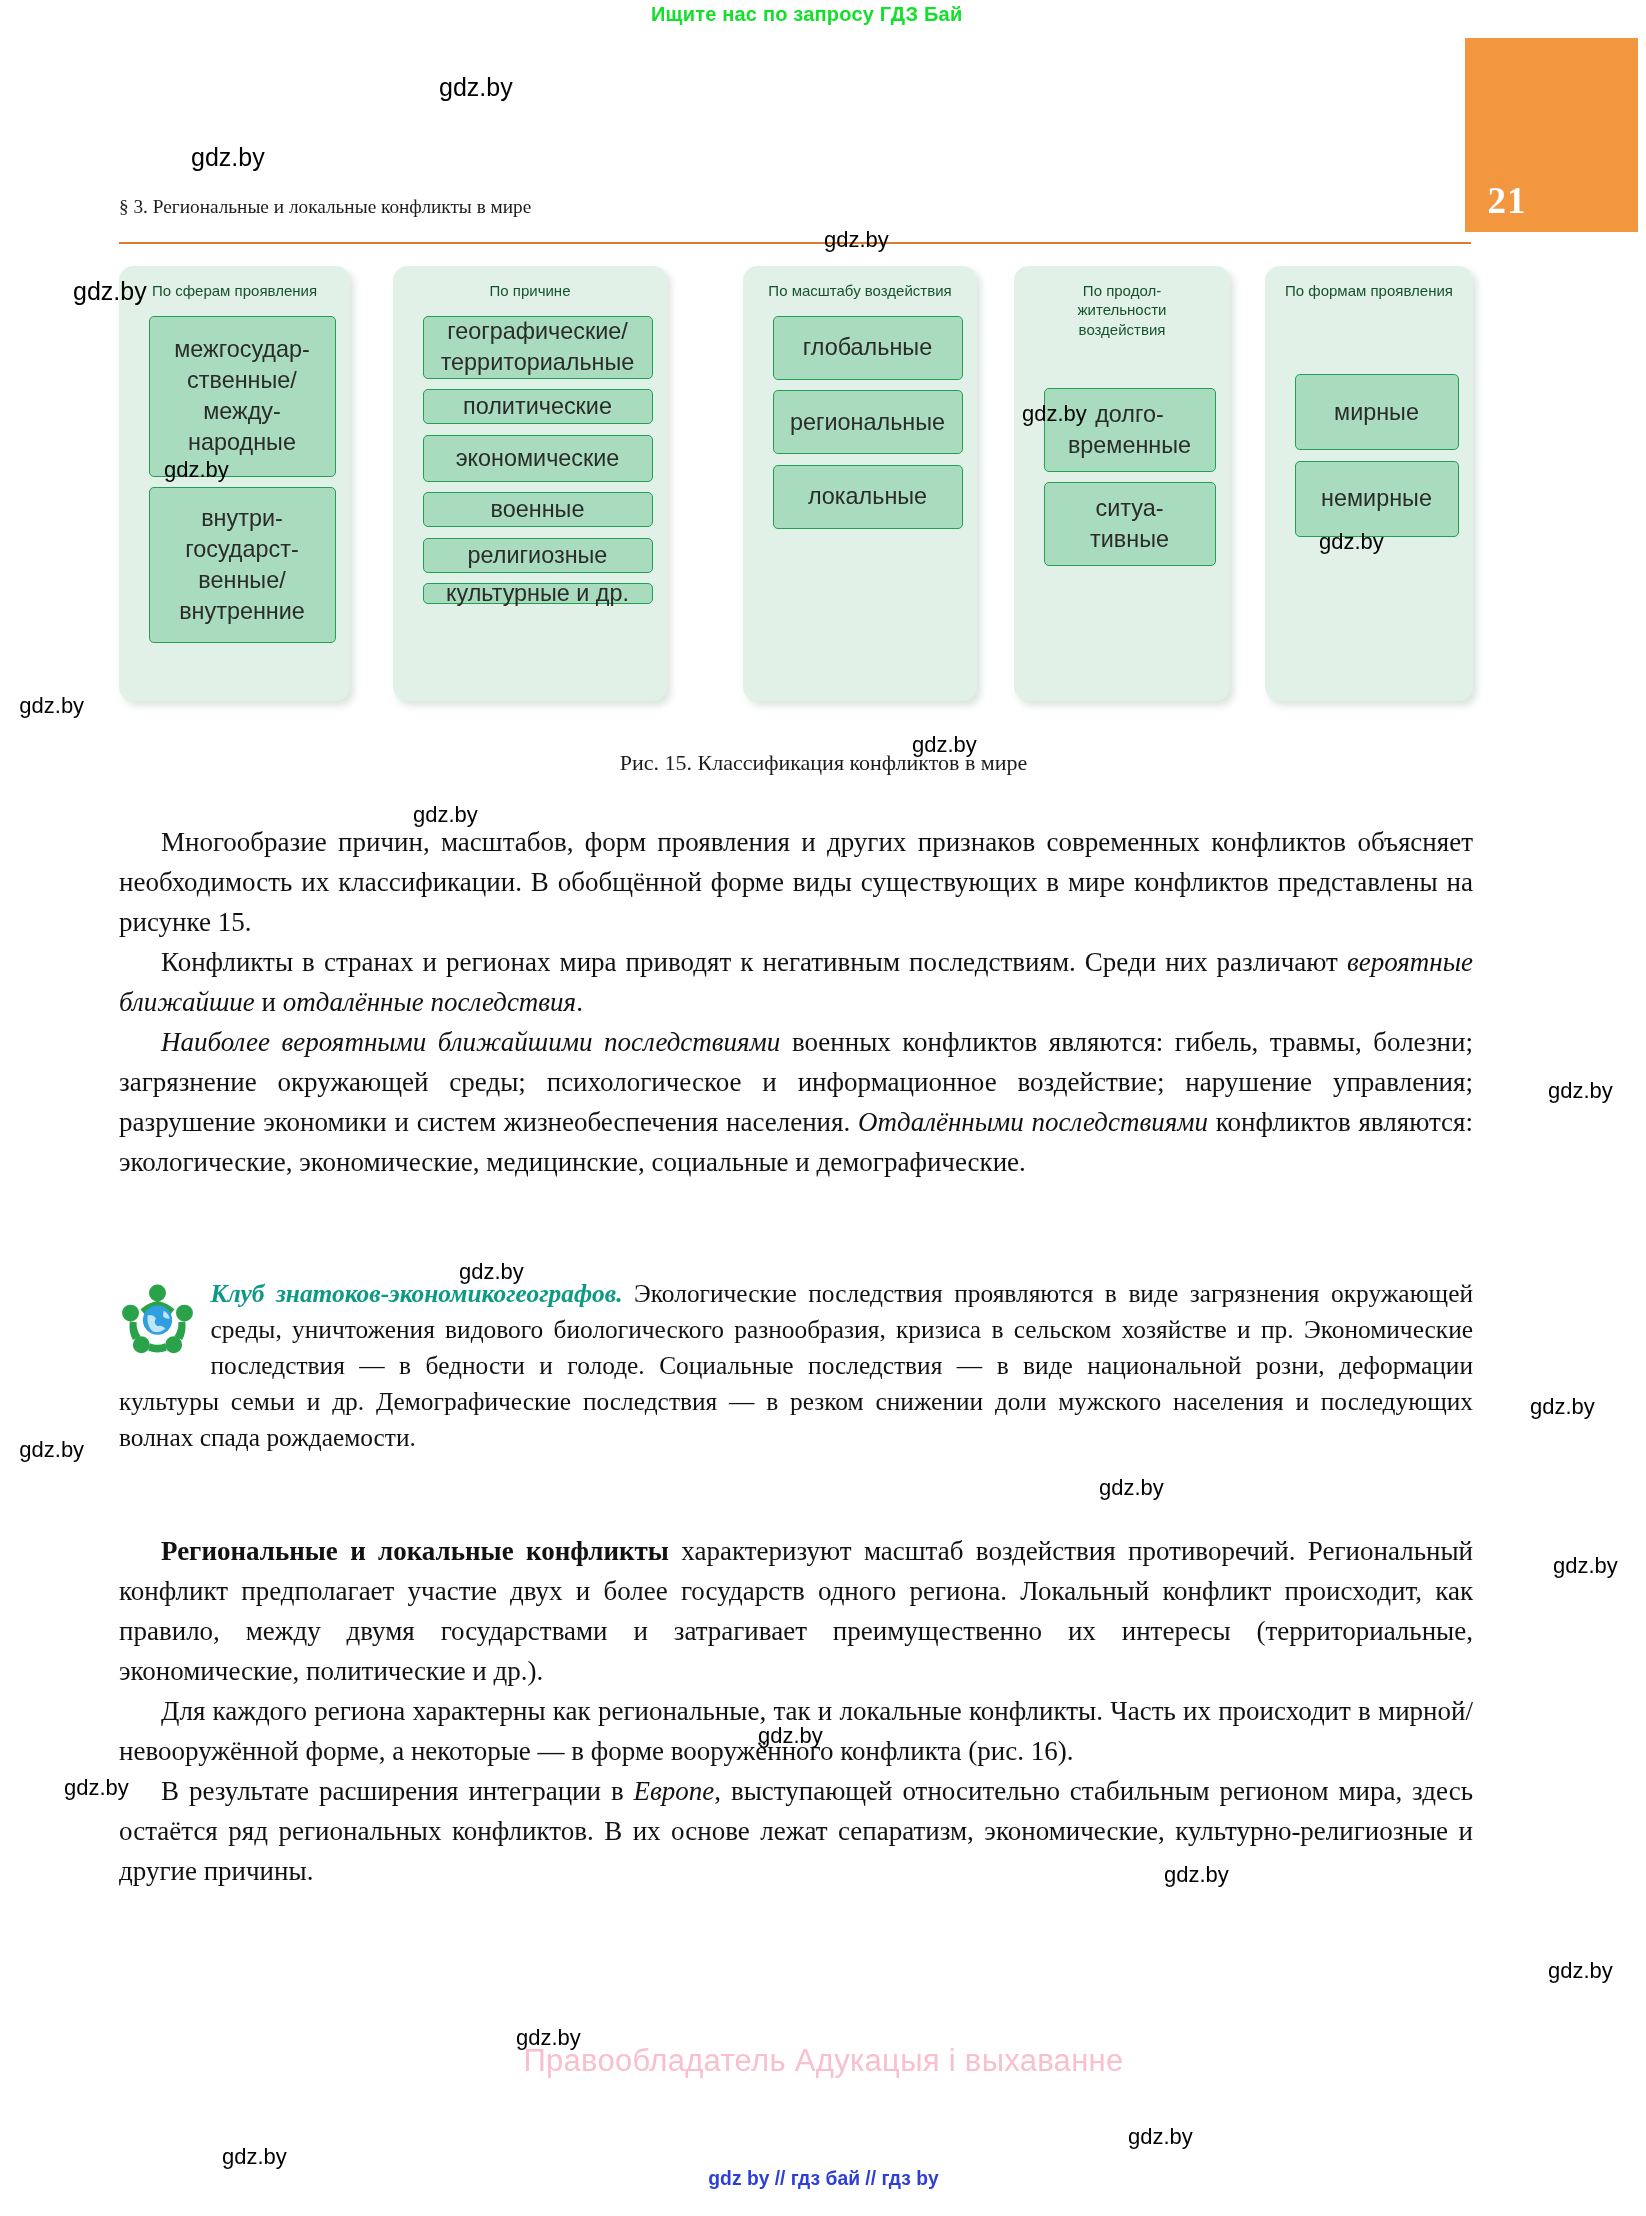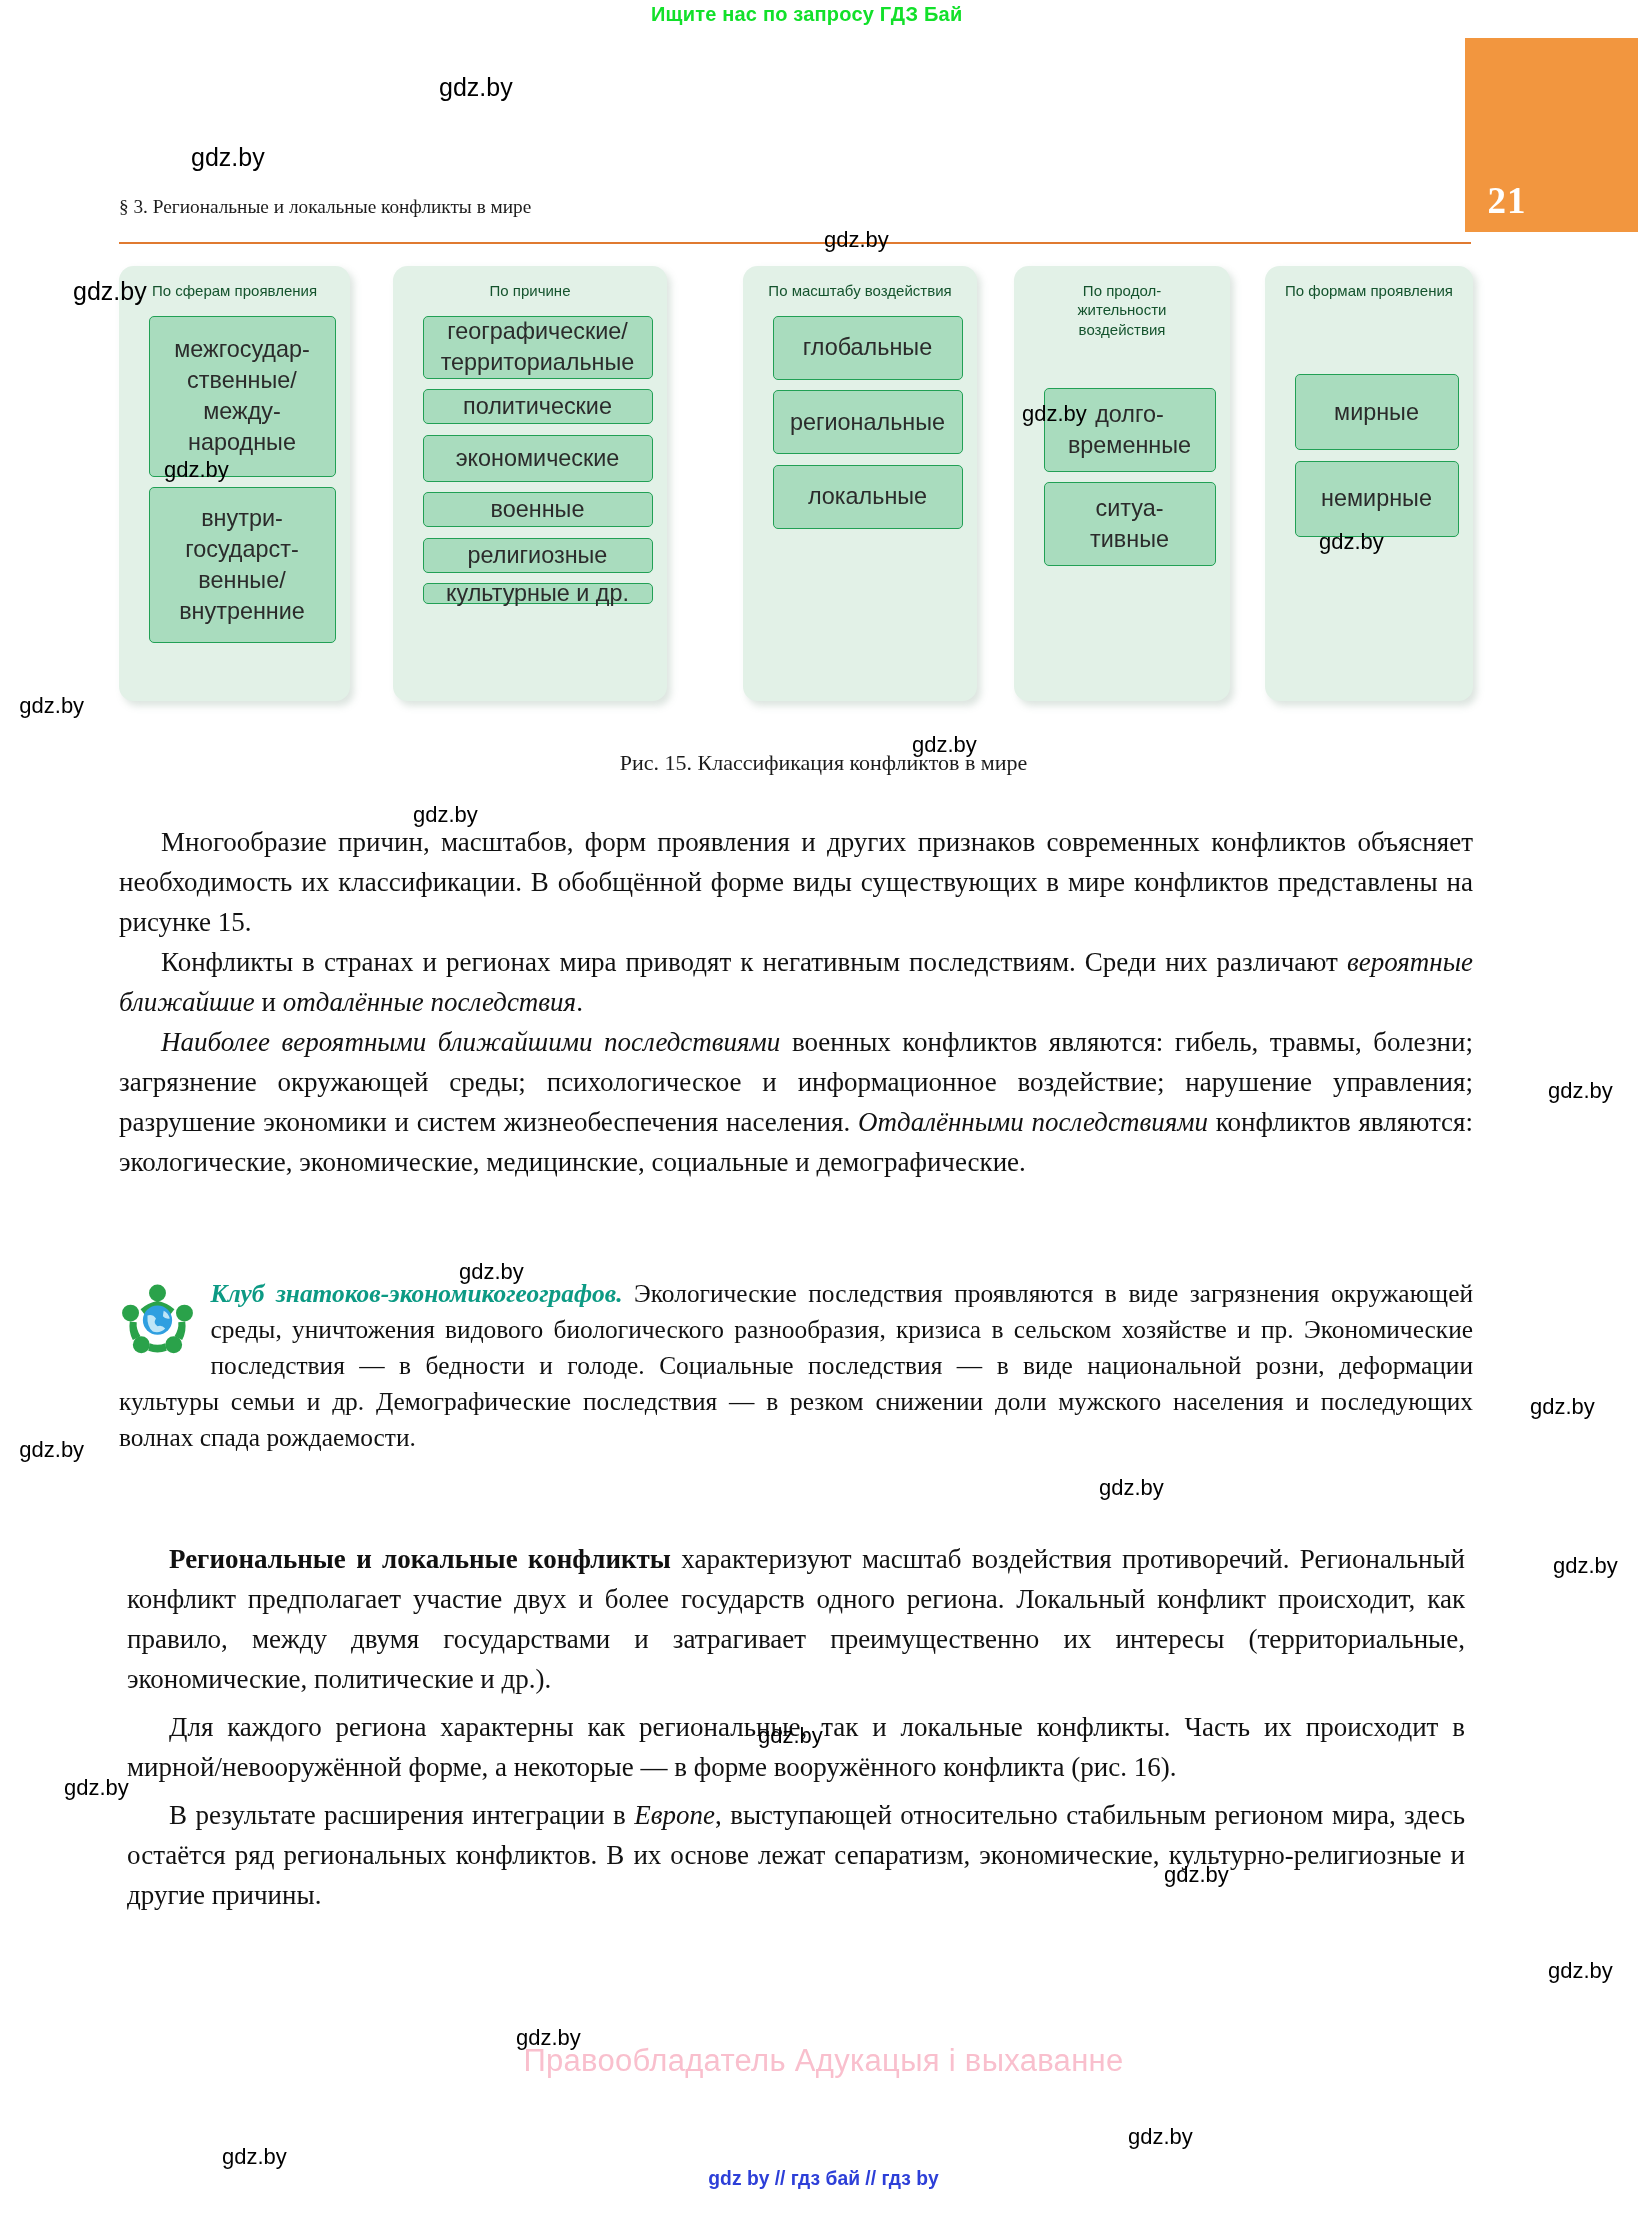--- a/index.html
+++ b/index.html
@@ -149,21 +149,21 @@
   .body2{
     position:absolute;
     left:119px;top:1531px;
     width:1354px;
     font-family:"Liberation Serif", serif;
     font-size:27px;
     line-height:40px;
     color:#111;
     text-align:justify;
   }
-  .body2 p{margin:8px;text-indent:42px;}
+  .body2 p{margin:0;text-indent:42px;}
 
   
   .rights{
     position:absolute;
     left:0;top:2043px;width:1647px;
     text-align:center;
     font-size:31px;
     font-family:"Liberation Sans", sans-serif;
     color:#f9bfcd;
     letter-spacing:0.3px;

